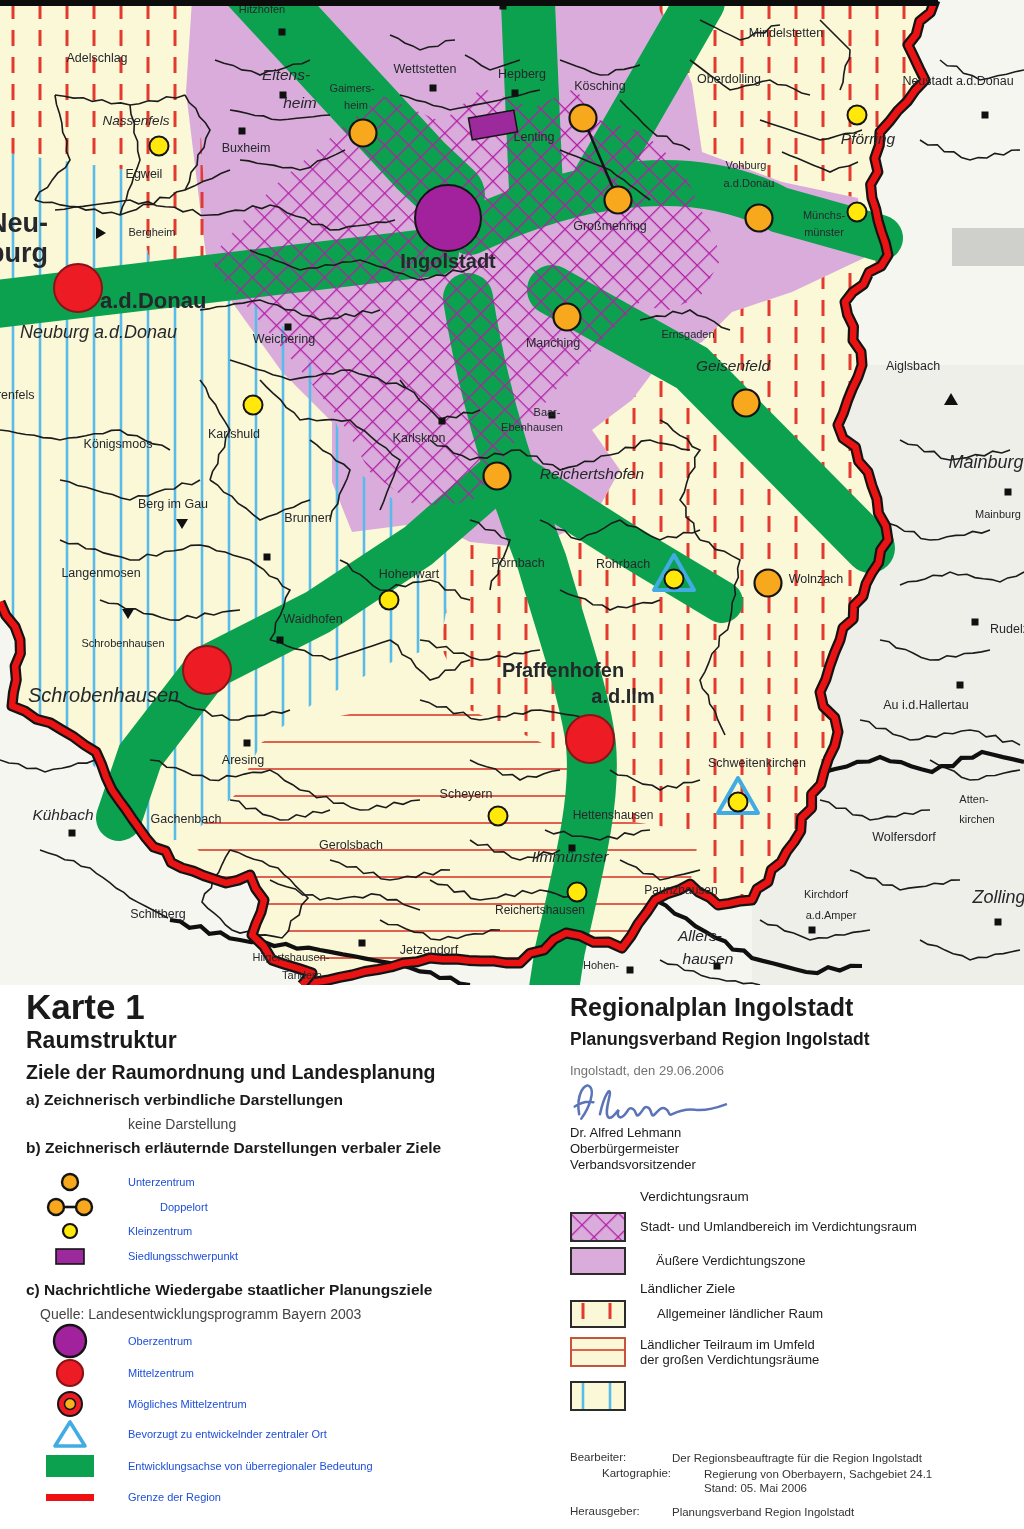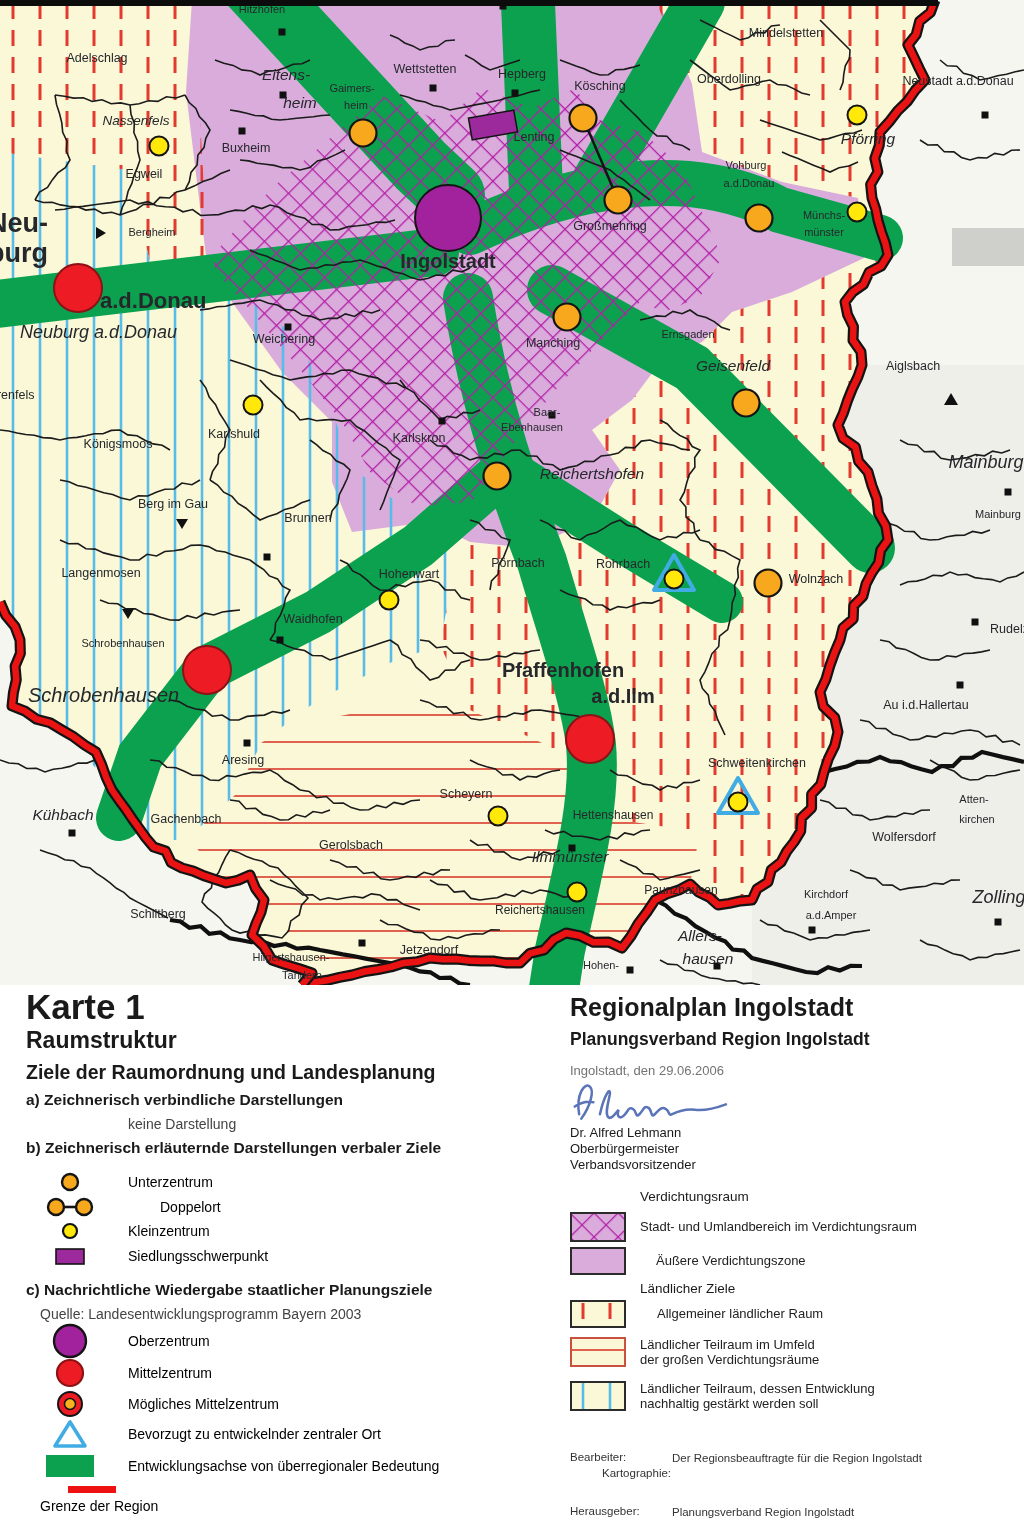--- a/index.html
+++ b/index.html
@@ -20,21 +20,21 @@
   .ri15{font-style:italic;font-size:15.5px;fill:#c63434}
   .gax{fill:none;stroke:#0BA14F;stroke-linecap:round}
   
   #legend{position:absolute;top:985px;left:0;width:1024px;height:544px;background:#fff;}
   .hblk{position:absolute;color:#1a1a1a;white-space:nowrap}
   .lrow{position:absolute;display:flex;align-items:center;height:26px}
   .left-col .lrow{left:26px}
   .right-col .lrow{left:570px}
   .left-col .lsym{width:88px;display:flex;justify-content:center;align-items:center}
   .right-col .lsym{width:58px;display:flex;justify-content:flex-start;align-items:center}
-  .left-col .llab{margin-left:14px;font-size:14px;color:#000000}
+  .left-col .llab{margin-left:14px;font-size:11px;color:#1d4ed8}
   .left-col .llab.indent{margin-left:46px}
   .right-col .llab{margin-left:12px;font-size:13px;line-height:15.5px;color:#222}
   .crow{position:absolute;left:570px;display:flex;font-size:11.5px;color:#333}
   .crow .ckey{width:102px}
   .crow .cval div{line-height:14px}
 </style>
 </head>
 <body>
 
 <div id="stage">
@@ -414,21 +414,21 @@
           <div class="lrow" style="top: 464px; height: 34px;">
             <span class="lsym">
               <svg width="52" height="26">
                 <rect x="2" y="2" width="48" height="22" fill="#0BA14F"></rect>
               </svg>
             </span>
             <span class="llab">
               <div>Entwicklungsachse von überregionaler Bedeutung</div>
             </span>
           </div>
-          <div class="lrow" style="top: 495px; height: 34px; flex-direction: column;">
+          <div class="lrow" style="top: 495px; height: 34px;">
             <span class="lsym">
               <svg width="52" height="18">
                 <rect x="2" y="6" width="48" height="7" fill="#EE1111"></rect>
               </svg>
             </span>
             <span class="llab">
               <div>Grenze der Region</div>
             </span>
           </div>
         </div>
@@ -498,35 +498,35 @@
             </span>
           </div>
           <div class="lrow" style="top: 394px; height: 34px;">
             <span class="lsym">
               <svg width="56" height="30">
                 <rect width="56" height="30" fill="#FBF8D7"></rect>
                 <rect width="56" height="30" fill="url(#bluevP)"></rect>
                 <rect x="1" y="1" width="54" height="28" fill="none" stroke="#2b2b2b" stroke-width="2"></rect>
               </svg>
             </span>
-            <span class="llab">
-              <div>Ländlicher Teilraum, dessen Entwicklung</div>
-              <div>nachhaltig gestärkt werden soll</div>
-            </span>
           </div>
         </div>
       <div id="credit-rows">
           <div class="crow" style="top: 466px;">
             <span class="ckey">Bearbeiter:</span>
             <span class="cval">
               <div>Der Regionsbeauftragte für die Region Ingolstadt</div>
             </span>
           </div>
           <div class="crow" style="top: 482px; margin-left: 32px;">
             <span class="ckey">Kartographie:</span>
+            <span class="cval">
+              <div>Regierung von Oberbayern, Sachgebiet 24.1</div>
+              <div>Stand: 05. Mai 2006</div>
+            </span>
           </div>
           <div class="crow" style="top: 520px;">
             <span class="ckey">Herausgeber:</span>
             <span class="cval">
               <div>Planungsverband Region Ingolstadt</div>
             </span>
           </div>
         </div>
     </div>
   </div>

